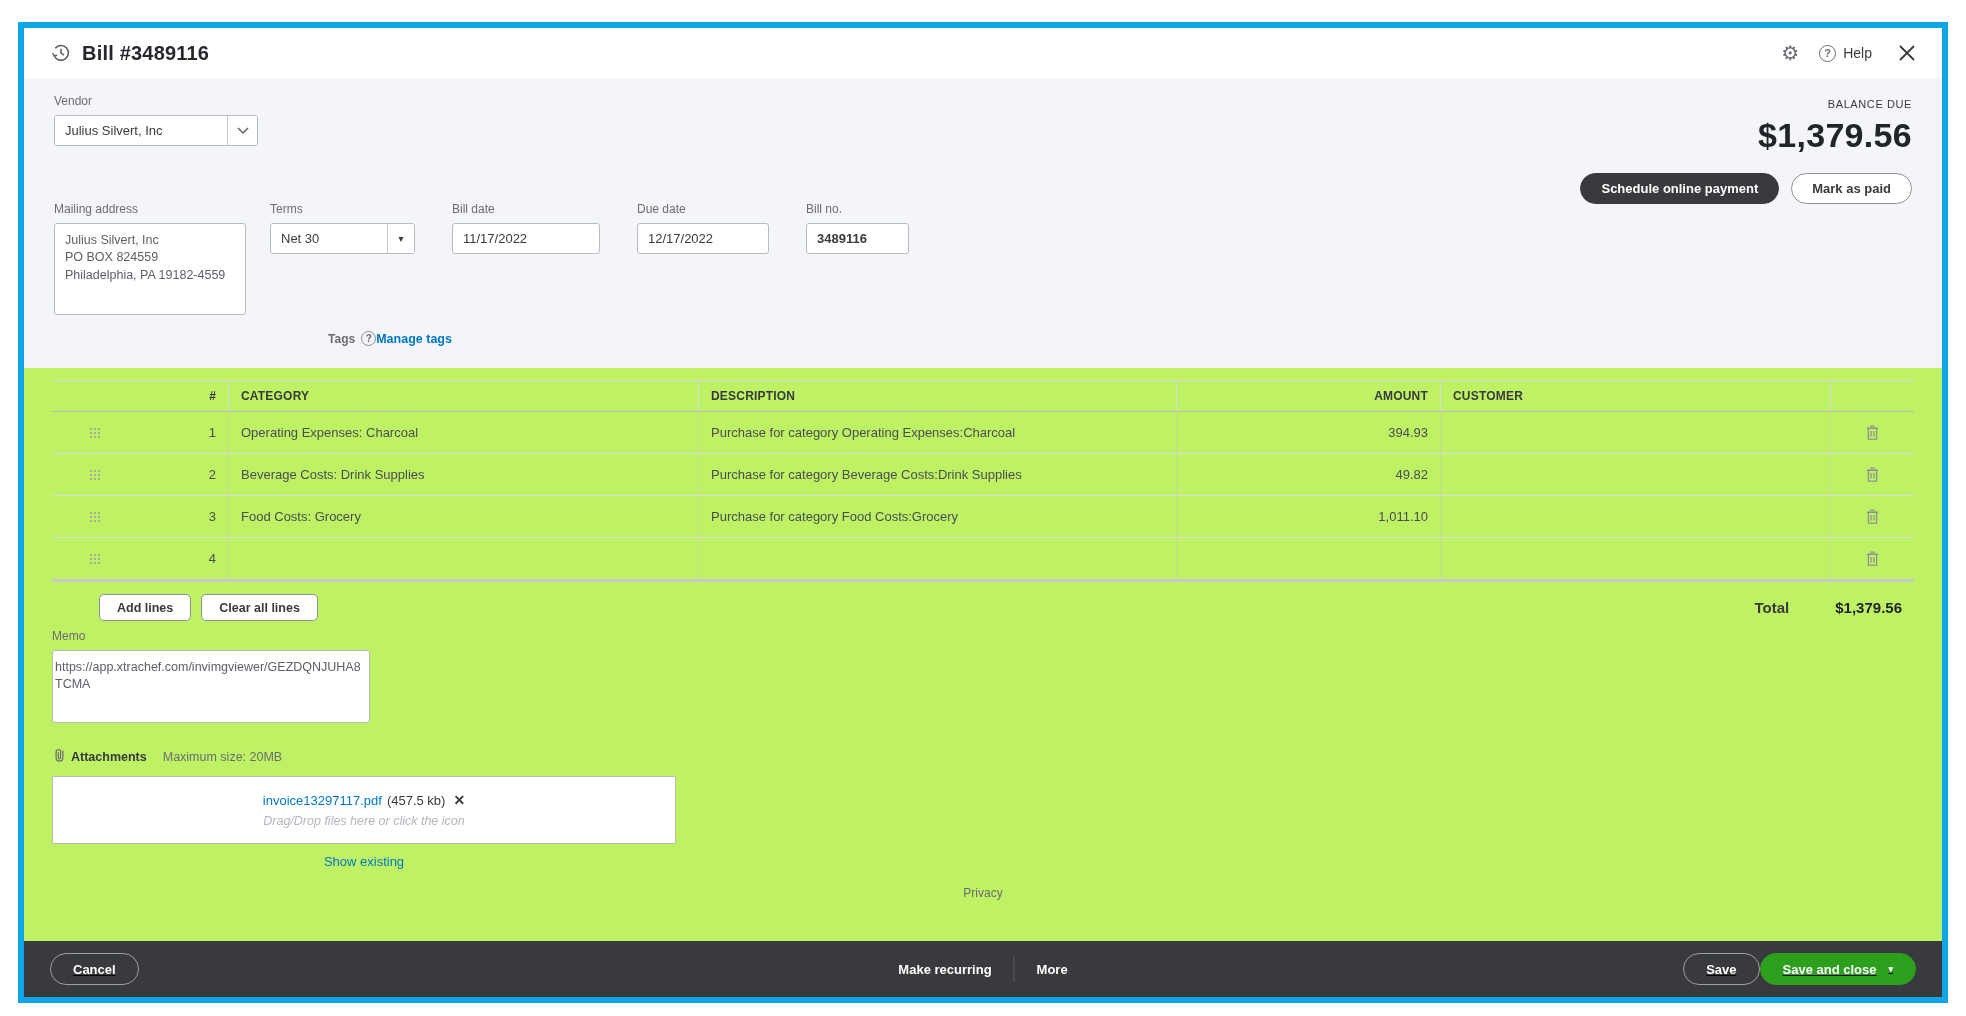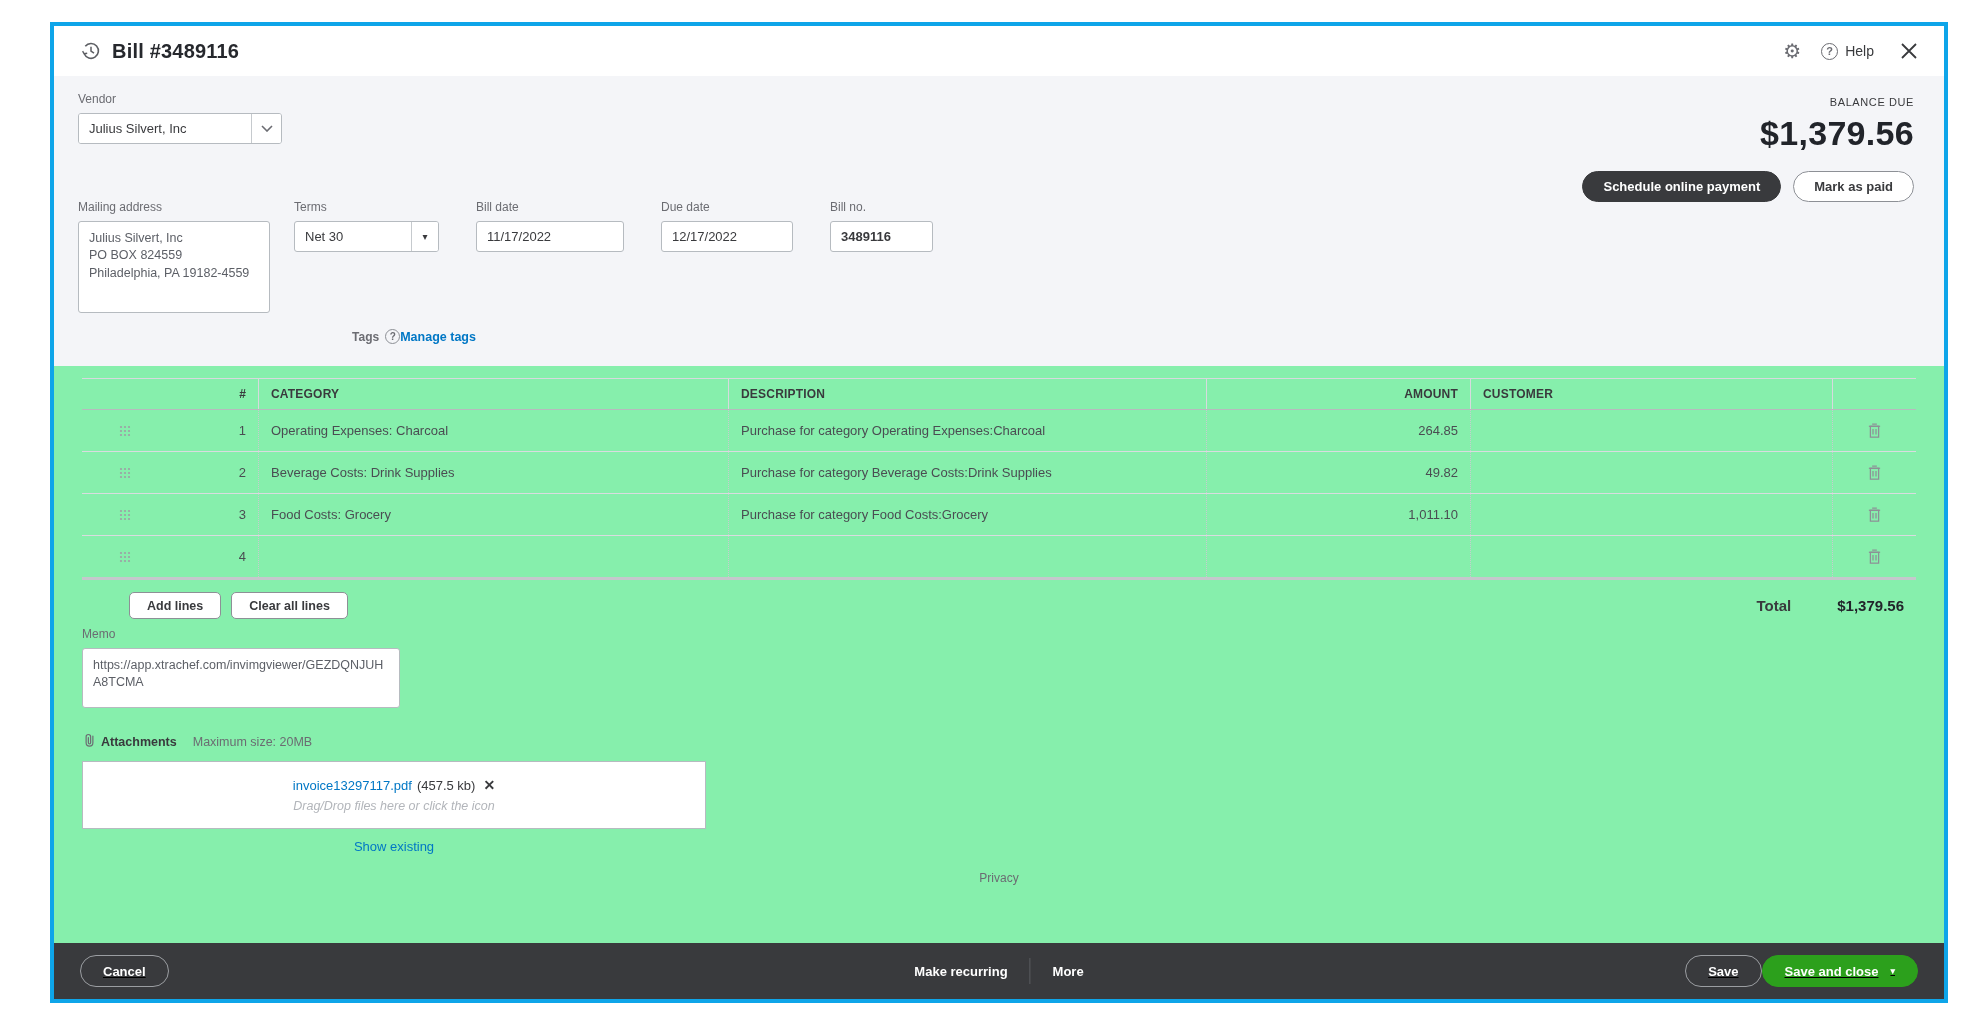--- a/index.html
+++ b/index.html
@@ -1,34 +1,34 @@
 <!DOCTYPE html>
 <html><head>
 <meta charset="utf-8">
 <style>
   * { box-sizing: border-box; margin: 0; padding: 0; }
   html,body { width: 1966px; height: 1016px; background: #fff; font-family: "Liberation Sans", sans-serif; }
   .frame {
     position: absolute; left: 18px; top: 22px; right: 18px; bottom: 13px;
-    border: 4px solid #0ea5e9; background: #86efac;
-    display: flex; flex-direction: column; overflow: hidden; margin-left: 32px;
+    border: 6px solid #0ea5e9; background: #bef264;
+    display: flex; flex-direction: column; overflow: hidden;
   }
   
   .topbar { height: 50px; flex: 0 0 auto; background: #fff; display: flex; align-items: center; padding: 0 26px; }
   .title-wrap { display: flex; align-items: center; gap: 10px; }
   .page-title { font-size: 20px; font-weight: 700; color: #26282d; letter-spacing: .2px; }
   .topbar-right { margin-left: auto; display: flex; align-items: center; gap: 20px; }
   .gear { font-size: 20px; color: #6b6c72; cursor: pointer; line-height: 1; }
   .help-wrap { display: flex; align-items: center; gap: 7px; cursor: pointer; }
   .qcircle { width: 17px; height: 17px; border: 1.4px solid #6b6c72; border-radius: 50%; color: #6b6c72;
              font-size: 11px; font-weight: 700; display: flex; align-items: center; justify-content: center; }
   .help-text { font-size: 14px; color: #393a3d; }
   .close-btn { cursor: pointer; display: flex; align-items: center; margin-left: 6px; }
   
-  .band { background: #f4f5f8; padding: 16px 28px 16px 24px; position: relative; flex: 0 0 auto; }
+  .band { background: #f4f5f8; padding: 16px 28px 16px 30px; position: relative; flex: 0 0 auto; }
   .field-label { font-size: 12px; color: #6b6c72; margin-bottom: 7px; }
   .inp { background: #fff; border: 1px solid #b6bbc0; border-radius: 3px; height: 31px;
          font-size: 13px; color: #393a3d; padding: 0 10px; font-family: "Liberation Sans", sans-serif; }
   .inp::placeholder { color: #9da1a7; }
   .combo { display: inline-flex; border: 1px solid #b6bbc0; border-radius: 3px; background: #fff; height: 31px; overflow: hidden; }
   .combo .combo-text { border: none; height: 100%; font-size: 13px; color: #393a3d; padding: 0 10px; display: flex; align-items: center; }
   .combo .combo-btn { width: 30px; border-left: 1px solid #c6cace; display: flex; align-items: center; justify-content: center; cursor: pointer; background: #fff; }
   .vendor-block { display: inline-block; }
   
   .balance { position: absolute; top: 20px; right: 30px; text-align: right; }
@@ -73,22 +73,22 @@
   
   .actions-row { display: flex; align-items: center; margin-top: 12px; padding-left: 47px; }
   .btn-rect { border: 1px solid #8d9096; background: #fff; border-radius: 5px; height: 27px; padding: 0 17px;
               font-size: 12.5px; font-weight: 700; color: #393a3d; cursor: pointer; display: inline-flex; align-items: center; }
   .btn-rect + .btn-rect { margin-left: 10px; }
   .total-wrap { margin-left: auto; display: flex; align-items: baseline; gap: 46px; padding-right: 12px; }
   .total-label { font-size: 15px; font-weight: 600; color: #393a3d; }
   .total-value { font-size: 15px; font-weight: 700; color: #21242a; }
   
   .memo-wrap { margin-top: 8px; }
-  .memo-box { width: 318px; height: 60px; background: #fff; border: 1px solid #b6bbc0; border-radius: 3px;
-              font-size: 12.5px; color: #5c5f66; padding: 8px 10px; line-height: 1.35; word-break: break-all; }
+  .memo-box { width: 318px; height: 73px; background: #fff; border: 1px solid #b6bbc0; border-radius: 3px;
+              font-size: 12.5px; color: #5c5f66; padding: 8px 2px; line-height: 1.35; word-break: break-all; }
   
   .attach-section { margin-top: 24px; width: 624px; }
   .attach-head { display: flex; align-items: flex-end; gap: 4px; }
   .attach-title { font-size: 12.5px; font-weight: 700; color: #393a3d; }
   .attach-max { font-size: 12.5px; color: #6b6c72; margin-left: 12px; }
   .dropzone { margin-top: 12px; border: 1px solid #b6bbc0; background: #fff; height: 68px;
               display: flex; flex-direction: column; align-items: center; justify-content: center; gap: 6px; cursor: pointer; }
   .file-line { font-size: 13px; color: #393a3d; display: flex; align-items: center; gap: 5px; }
   .file-x { font-size: 14px; font-weight: 700; color: #393a3d; cursor: pointer; margin-left: 3px; }
   .drop-hint { font-size: 12.5px; font-style: italic; color: #b2b5ba; }
@@ -226,21 +226,21 @@
                 <circle cx="6" cy="6" r="1.1"></circle>
                 <circle cx="10" cy="6" r="1.1"></circle>
         <circle cx="2" cy="10" r="1.1"></circle>
                 <circle cx="6" cy="10" r="1.1"></circle>
                 <circle cx="10" cy="10" r="1.1"></circle>
       </svg>
     </div>
     <div class="cell c-num r">1</div>
     <div class="cell bl-dot">Operating Expenses: Charcoal</div>
     <div class="cell bl-dot">Purchase for category Operating Expenses:Charcoal</div>
-    <div class="cell r bl-dot">264.85</div>
+    <div class="cell r bl-dot">394.93</div>
     <div class="cell bl-dot"></div>
     <div class="cell c-trash bl-dot">
       <svg width="15" height="17" viewBox="0 0 16 18" fill="none" stroke="#8d9096" stroke-width="1.3">
         <path d="M5.5 2.2 h5"></path>
         <path d="M2 4.5 h12"></path>
         <rect x="3.6" y="4.5" width="8.8" height="11.6"></rect>
         <path d="M6.4 7.3 v6 M9.6 7.3 v6"></path>
       </svg>
     </div>
   </div>

